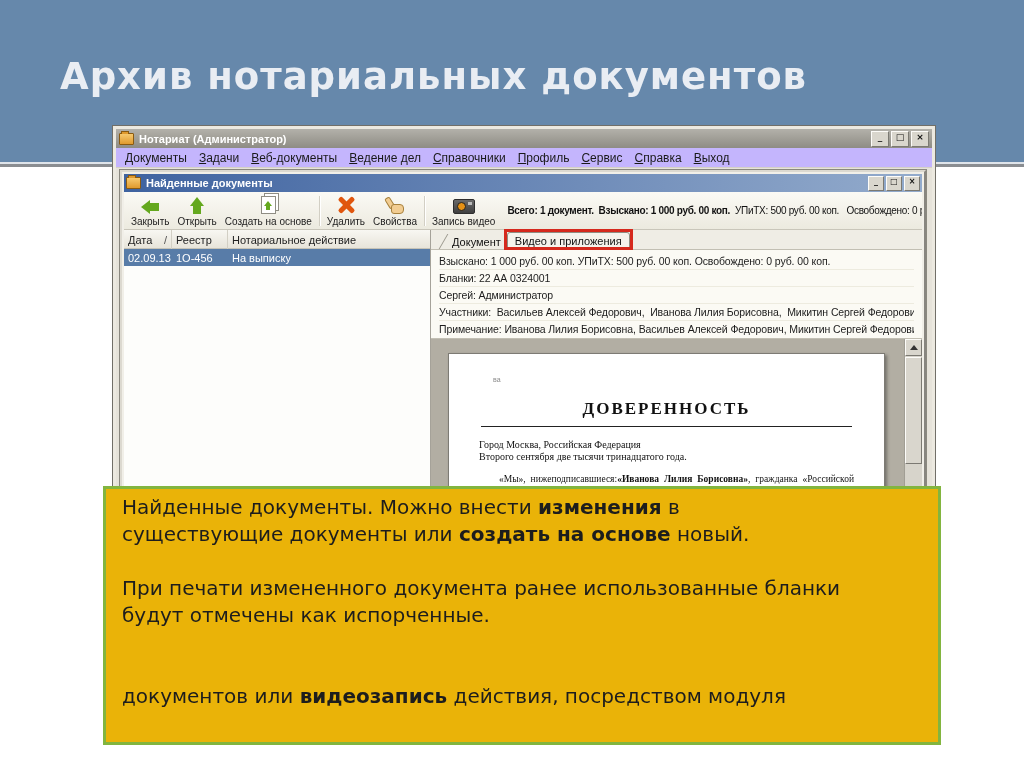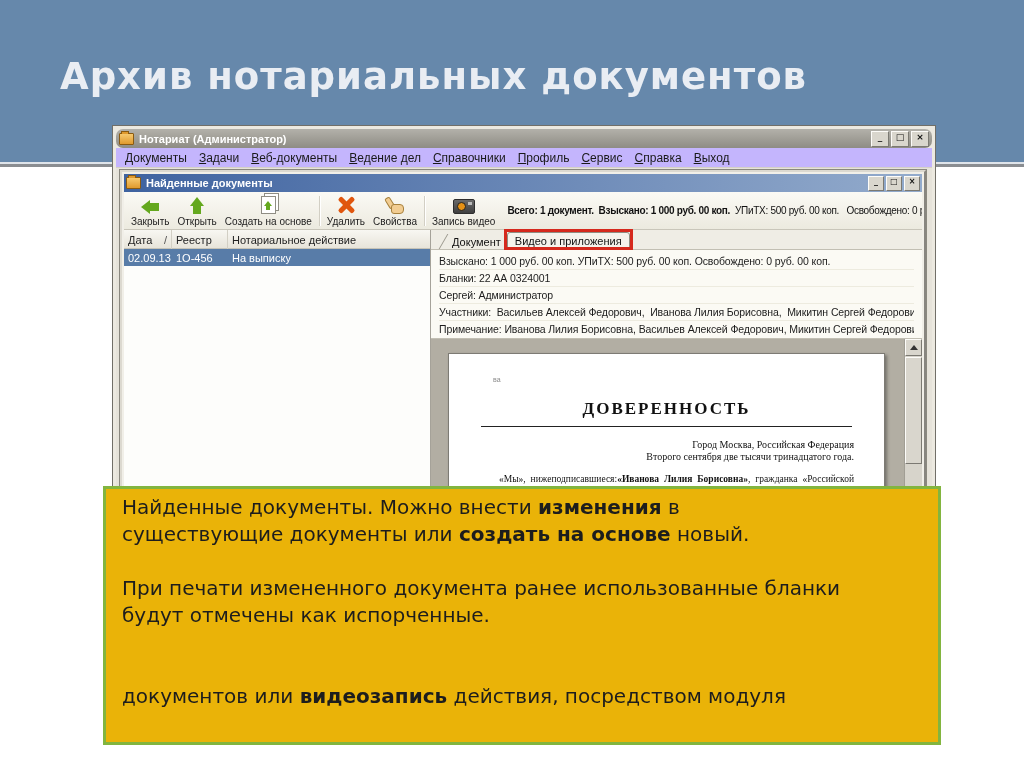--- a/index.html
+++ b/index.html
@@ -11,21 +11,21 @@
   .slide-title{position:absolute;left:60px;top:55px;margin:0;
        font-family:"DejaVu Sans",sans-serif;font-size:37px;font-weight:bold;
        color:#e9edf3;letter-spacing:1px;}
   .div-light{position:absolute;left:0;top:162px;width:1024px;height:2px;background:#dfe4ea;}
   .div-dark{position:absolute;left:0;top:164px;width:1024px;height:3px;background:#8a8d91;}
 
   
   .app-window{position:absolute;left:112px;top:125px;width:824px;height:365px;
        box-sizing:border-box;border:1px solid #716f68;background:#ece9e0;padding:3px;z-index:1;}
   .titlebar{height:19px;background:linear-gradient(to bottom,#b3b1aa,#8e8c84);
-       display:flex;align-items:center;padding:0 3px;color:#fff;font-size:11px;font-weight:bold;border-radius:7px;}
+       display:flex;align-items:center;padding:0 3px;color:#fff;font-size:11px;font-weight:bold;}
   .folder-ic{width:13px;height:10px;background:linear-gradient(#f7c96f,#e09a2e);
        border:1px solid #8a5a10;border-radius:1px;margin-right:5px;position:relative;flex:none;}
   .folder-ic::before{content:"";position:absolute;left:1px;top:-3px;width:6px;height:2px;
        background:#e09a2e;border:1px solid #8a5a10;border-bottom:none;}
   .win-controls{margin-left:auto;display:flex;gap:2px;}
   .wbtn{width:16px;height:14px;background:#d9d6cd;border:1px solid;
        border-color:#fdfcf9 #7b7972 #7b7972 #fdfcf9;font-size:9px;line-height:11px;
        text-align:center;color:#111;font-family:"DejaVu Sans",sans-serif;font-weight:bold;cursor:default;}
   .wbtn.small{width:14px;height:13px;font-size:8px;line-height:10px;}
   .menubar{height:19px;background:#c4b5fd;border-bottom:1px solid #d4d1c6;
@@ -105,21 +105,21 @@
   .dline:last-child{border-bottom:none;}
 
   .preview{flex:1;background:#b2aea3;position:relative;overflow:hidden;}
   .page{position:absolute;left:17px;top:14px;width:437px;height:430px;background:#fff;
        border:1px solid #7d7b74;box-shadow:2px 2px 3px rgba(40,40,40,.45);
        padding:22px 30px;box-sizing:border-box;}
   .corner{font-size:7px;color:#8a8a8a;margin:0 0 16px 14px;}
   .doc-title{font-family:"Liberation Serif",serif;font-size:17px;font-weight:bold;
        text-align:center;letter-spacing:2px;margin:0;color:#111;}
   .doc-rule{border:none;border-top:1.5px solid #222;margin:7px 2px 12px;}
-  .docline{font-family:"Liberation Serif",serif;font-size:10px;text-align:right;margin:1px 0;color:#111;}
+  .docline{font-family:"Liberation Serif",serif;font-size:10px;text-align:left;margin:1px 0;color:#111;}
   .doc-para{font-family:"Liberation Serif",serif;font-size:9.5px;text-align:justify;
        text-indent:20px;line-height:1.55;margin:10px 0 0;color:#111;}
 
   .scrollbar{position:absolute;right:0;top:0;bottom:0;width:17px;background:#d7d4cb;border-left:1px solid #a19e94;}
   .sb-btn{height:15px;background:#d9d6cd;border:1px solid;border-color:#fdfcf9 #7b7972 #7b7972 #fdfcf9;
        display:flex;align-items:center;justify-content:center;}
   .sb-tri{width:0;height:0;border-left:4px solid transparent;border-right:4px solid transparent;border-bottom:5px solid #333;}
   .sb-thumb{height:105px;margin-top:1px;background:#d9d6cd;border:1px solid;
        border-color:#fdfcf9 #7b7972 #7b7972 #fdfcf9;}
 

